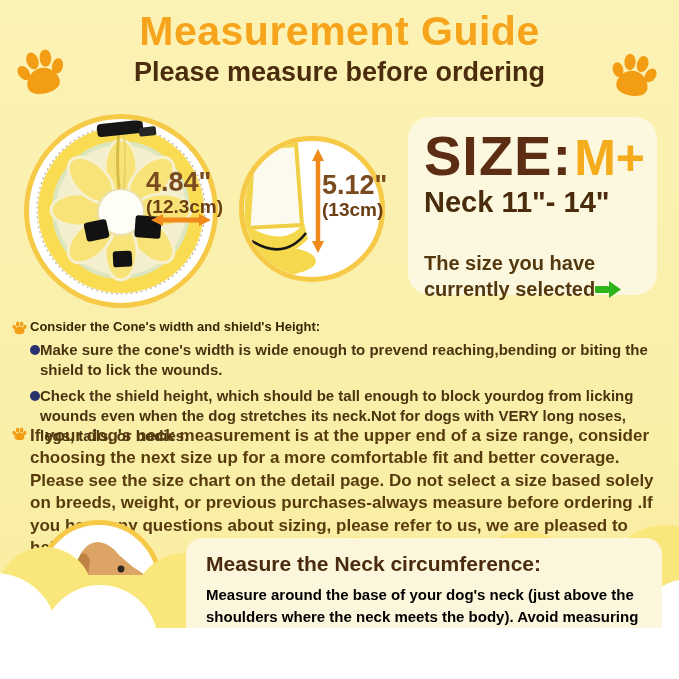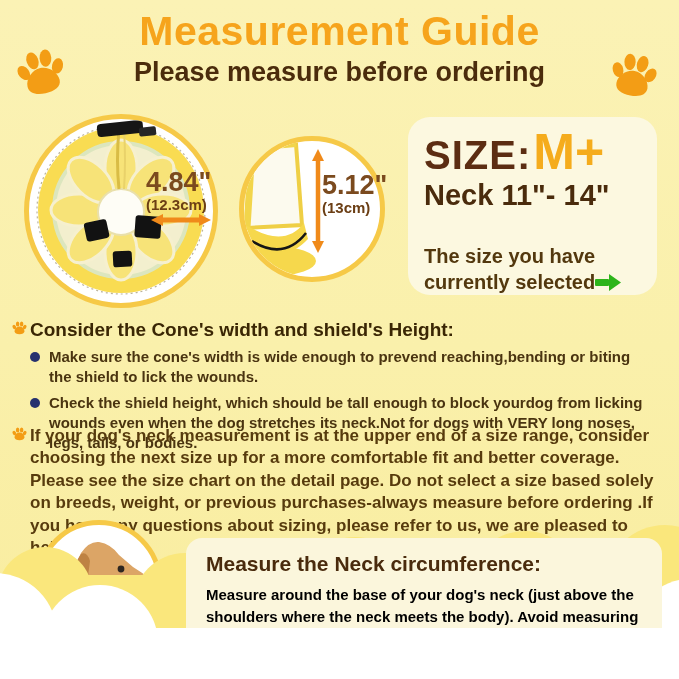--- a/index.html
+++ b/index.html
@@ -20,42 +20,42 @@
   .paw-tl { left:16px; top:46px; width:50px; height:50px; transform:rotate(-12deg); }
   .paw-tr { left:610px; top:50px; width:48px; height:48px; transform:rotate(10deg); }
   
   .photo-circle { position:absolute; background:#FFFFFF; border:5px solid #F6C947;
     border-radius:50%; overflow:hidden; }
   .circle-cone { left:24px; top:114px; width:194px; height:194px; z-index:2; }
   .circle-shield { left:239px; top:136px; width:146px; height:146px; z-index:2; }
   .photo-circle svg { display:block; width:100%; height:100%; }
   .measure-label { position:absolute; z-index:3; color:#7B4A1E; line-height:1.02; }
   .measure-label .val { font-size:27px; font-weight:700; }
-  .measure-label .metric { font-size:15px; font-weight:700; color:#6B3E14; }
+  .measure-label .metric { font-size:19px; font-weight:700; color:#6B3E14; }
   .label-cone { left:146px; top:169px; }
   .label-shield { left:322px; top:172px; }
   
   .size-panel { position:absolute; left:408px; top:117px; width:249px; height:178px;
     background:#FCF8E0; border-radius:22px; z-index:2; padding:6px 16px; }
   .size-row { display:flex; align-items:baseline; }
-  .size-label { font-size:40px; font-weight:700; color:#5C2D12; letter-spacing:1px; }
+  .size-label { font-size:56px; font-weight:700; color:#5C2D12; letter-spacing:1px; }
   .size-value { font-size:50px; font-weight:700; color:#F5AC1C; margin-left:2px; }
   .neck-range { font-size:29px; font-weight:700; color:#4A2B0C; margin-top:-2px; }
   .size-note { margin-top:31px; font-size:20px; font-weight:700; color:#53380E; line-height:1.3; }
   .note-row { display:flex; align-items:center; }
   .green-arrow { display:inline-block; width:26px; height:17px; }
   .green-arrow svg { display:block; width:100%; height:100%; }
   
   .section { position:absolute; left:30px; width:638px; z-index:2; }
   .sec-paw { position:absolute; left:-18px; top:1px; width:15px; height:15px;
     color:#F39D15; }
   .sec1 { top:319px; }
-  .sec-heading { font-size:19px; font-weight:700; color:#3A2604; }
+  .sec-heading { font-size:13px; font-weight:700; color:#3A2604; }
   .bullets { margin-top:6px; }
-  .bullet { display:flex; gap:9px; margin-bottom:6px; width:622px; }
+  .bullet { display:flex; margin-bottom:6px; width:622px; }
   .dot { flex:0 0 10px; width:10px; height:10px; border-radius:50%;
     background:#26316E; margin-top:5px; }
   .bullet-text { font-size:15px; font-weight:600; color:#4A3410; line-height:1.34; }
   .sec2 { top:425px; }
   .para { font-size:17px; font-weight:600; color:#573B0D; line-height:1.32; width:636px; }
   
   .footer-clouds { position:absolute; left:0; bottom:0; width:679px; height:105px; z-index:3; }
   .circle-dog { left:36px; top:520px; width:126px; height:126px; z-index:2; }
   .measure-box { position:absolute; left:186px; top:538px; width:476px; height:113px;
     background:#FBF6DC; border-radius:16px; z-index:4; padding:14px 20px 10px 20px; }

